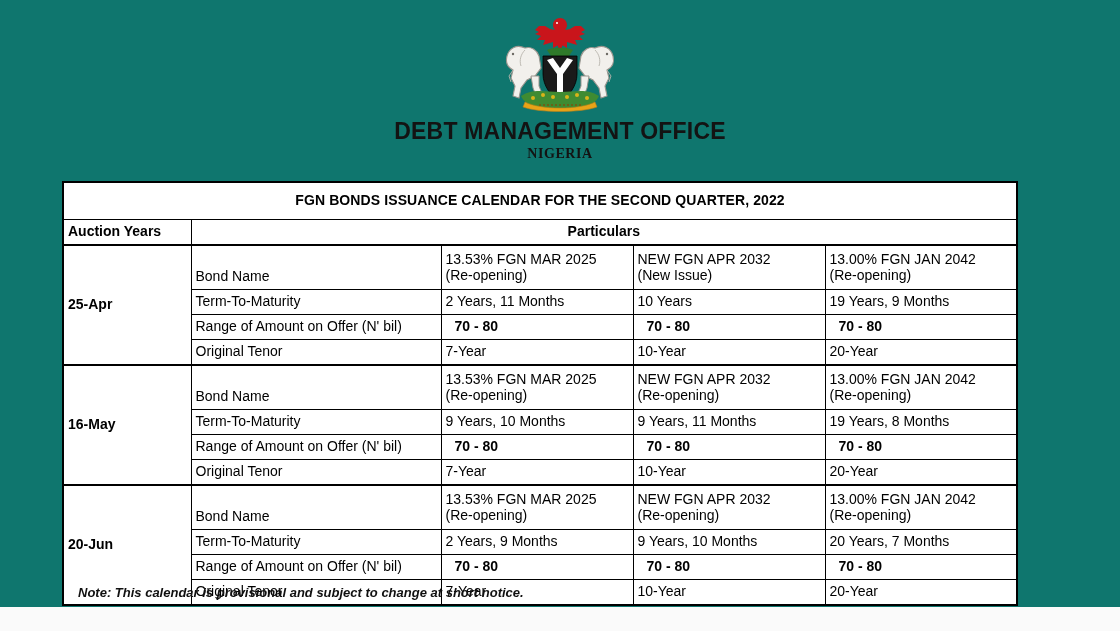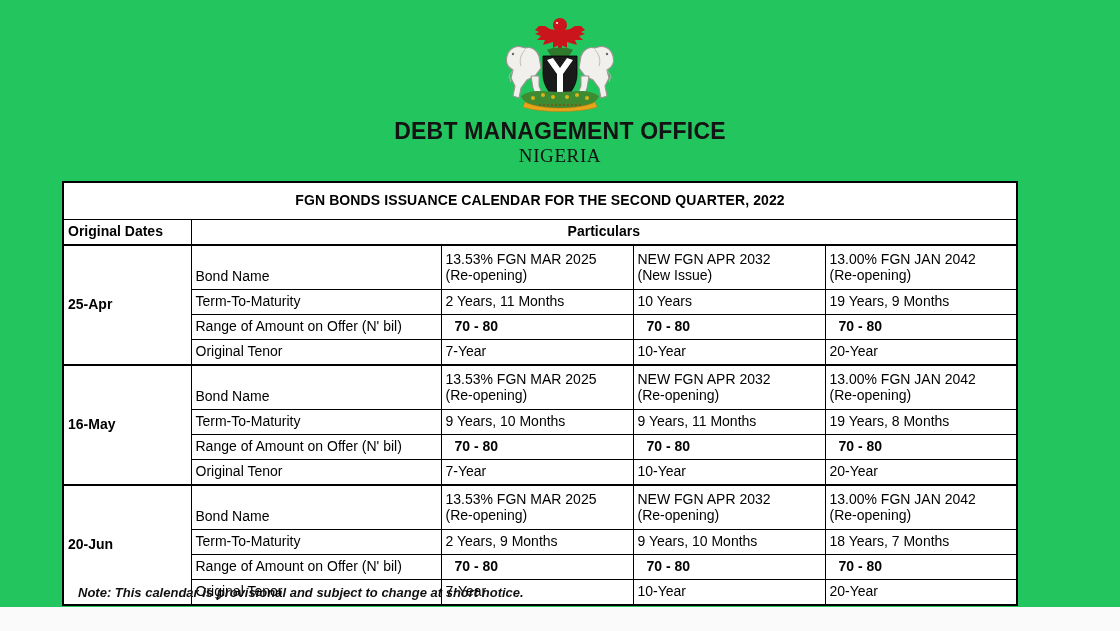--- a/index.html
+++ b/index.html
@@ -14,21 +14,21 @@
     color: #000000;
     overflow: hidden;
     position: relative;
   }
 
   
   #page {
     width: 1120px;
     height: 631px;
     position: relative;
-    background: #22c55e;
+    background: #0f766e;
   }
 
   #header-block {
     width: 100%;
     padding-top: 14px;
     text-align: center;
   }
 
   #emblem {
     width: 130px;
@@ -42,22 +42,22 @@
     font-weight: bold;
     font-size: 23px;
     letter-spacing: 0.2px;
     line-height: 1.05;
     margin-top: 5px;
     color: #131313;
   }
 
   #org-country {
     font-family: "Liberation Serif", serif;
-    font-weight: normal;
-    font-size: 19px;
+    font-weight: bold;
+    font-size: 14px;
     letter-spacing: 0.6px;
     line-height: 1.1;
     margin-top: 3px;
     color: #131313;
   }
 
   
   #calendar-wrap {
     position: absolute;
     left: 62px;
@@ -253,21 +253,21 @@
           <col class="c-b1">
           <col class="c-b2">
           <col class="c-b3">
       </colgroup>
       <tbody>
         <tr>
           <td class="title-cell" colspan="5">FGN BONDS ISSUANCE CALENDAR FOR THE SECOND QUARTER, 2022</td>
         </tr>
 
         <tr>
-          <td class="hdr-date">Original Dates</td>
+          <td class="hdr-date">Auction Years</td>
           <td class="hdr-part" colspan="4">Particulars</td>
         </tr>
 
         <tr class="r-bond block-start">
           <td class="date-cell" rowspan="4">25-Apr</td>
           <td class="part-label bottomish">Bond Name</td>
           <td class="val">
             <span class="l1">13.53% FGN MAR 2025</span>
             <span class="l2">(Re-opening)</span>
           </td>
@@ -347,21 +347,21 @@
           </td>
           <td class="val">
             <span class="l1">13.00% FGN  JAN 2042</span>
             <span class="l2">(Re-opening)</span>
           </td>
         </tr>
         <tr class="r-ttm">
           <td class="part-label">Term-To-Maturity</td>
           <td class="val">2 Years, 9 Months</td>
           <td class="val">9 Years, 10 Months</td>
-          <td class="val">18 Years, 7 Months</td>
+          <td class="val">20 Years, 7 Months</td>
         </tr>
         <tr class="r-range">
           <td class="part-label">Range of Amount on Offer (N' bil)</td>
           <td class="val bold">70 - 80</td>
           <td class="val bold">70 - 80</td>
           <td class="val bold">70 - 80</td>
         </tr>
         <tr class="r-tenor last-row">
           <td class="part-label">Original Tenor</td>
           <td class="val">7-Year</td>

